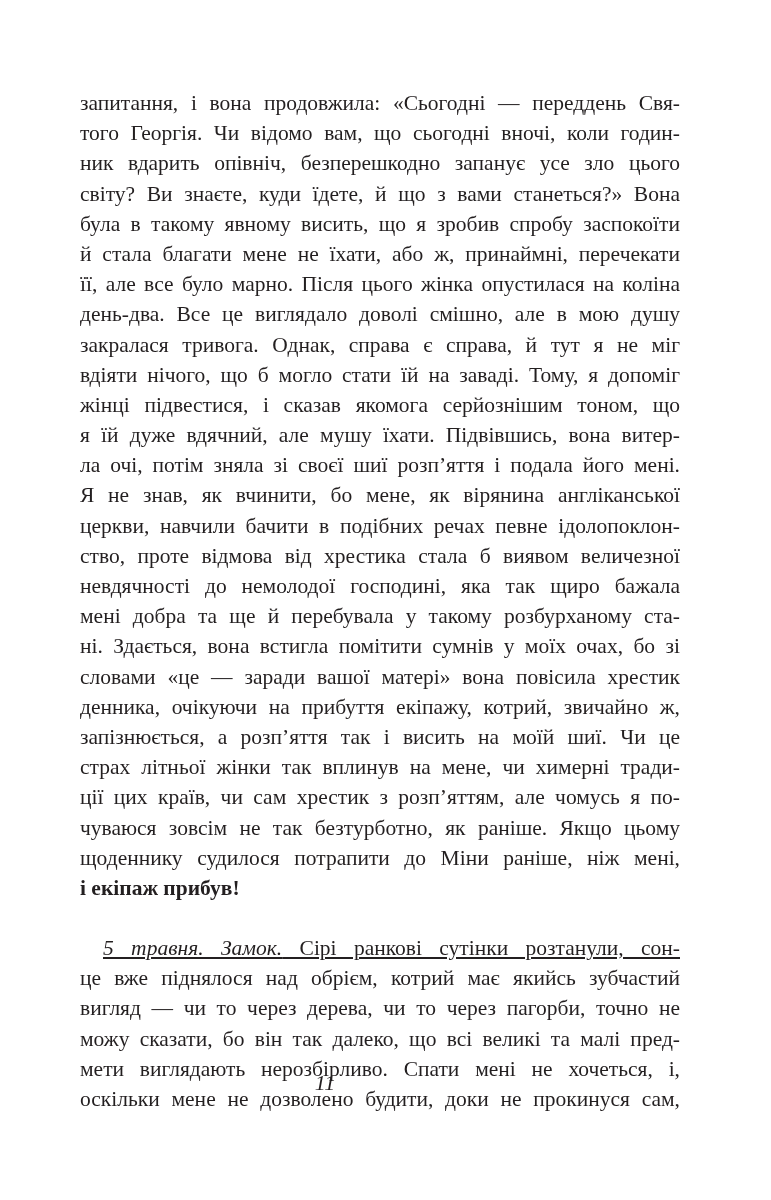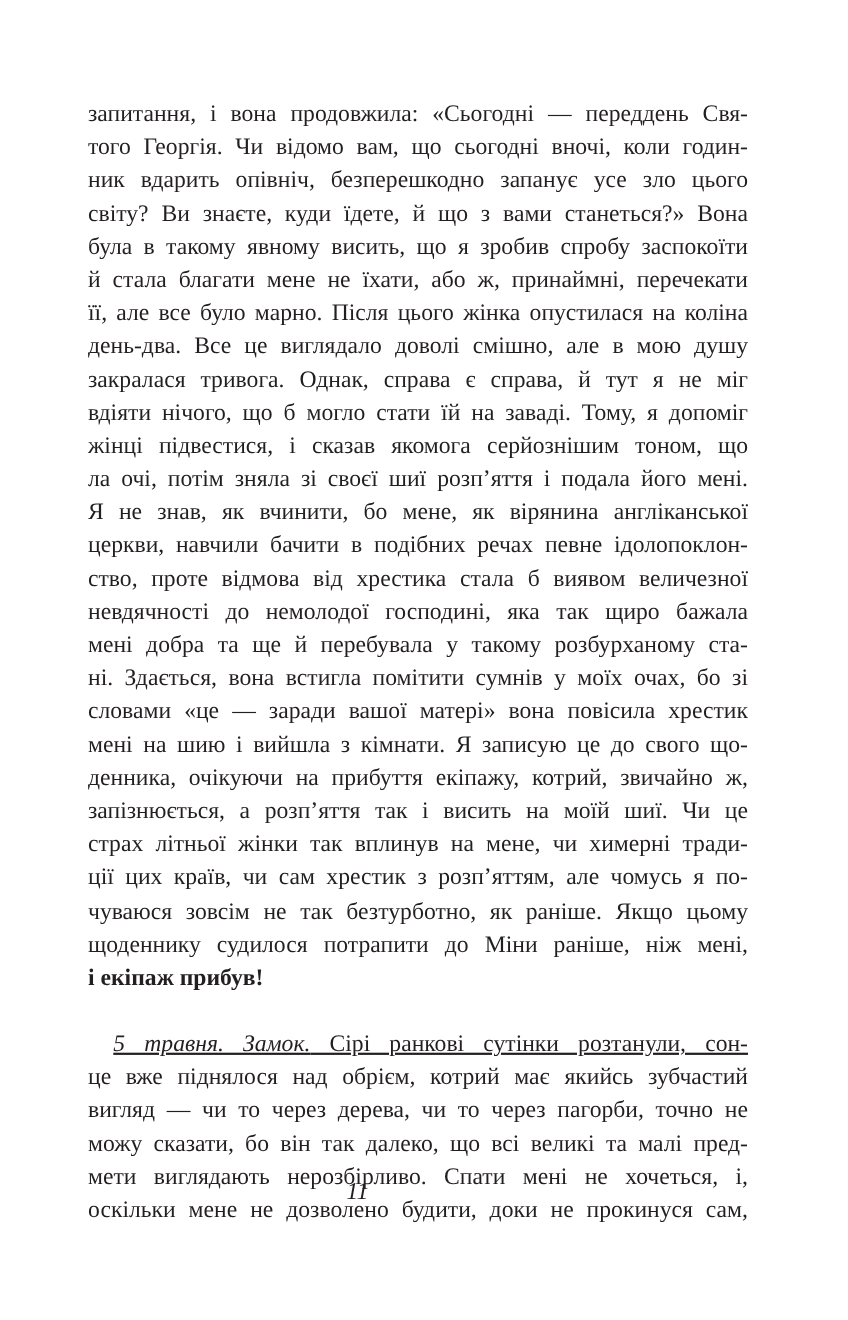--- a/index.html
+++ b/index.html
@@ -30,29 +30,29 @@
     <div class="line">того Георгія. Чи відомо вам, що сьогодні вночі, коли годин-</div>
     <div class="line">ник вдарить опівніч, безперешкодно запанує усе зло цього</div>
     <div class="line">світу? Ви знаєте, куди їдете, й що з вами станеться?» Вона</div>
     <div class="line">була в такому явному висить, що я зробив спробу заспокоїти</div>
     <div class="line">й стала благати мене не їхати, або ж, принаймні, перечекати</div>
     <div class="line">її, але все було марно. Після цього жінка опустилася на коліна</div>
     <div class="line">день-два. Все це виглядало доволі смішно, але в мою душу</div>
     <div class="line">закралася тривога. Однак, справа є справа, й тут я не міг</div>
     <div class="line">вдіяти нічого, що б могло стати їй на заваді. Тому, я допоміг</div>
     <div class="line">жінці підвестися, і сказав якомога серйознішим тоном, що</div>
+    <div class="line">я їй дуже вдячний, але мушу їхати. Підвівшись, вона витер-</div>
     <div class="line">ла очі, потім зняла зі своєї шиї розп’яття і подала його мені.</div>
     <div class="line">Я не знав, як вчинити, бо мене, як вірянина англіканської</div>
     <div class="line">церкви, навчили бачити в подібних речах певне ідолопоклон-</div>
     <div class="line">ство, проте відмова від хрестика стала б виявом величезної</div>
     <div class="line">невдячності до немолодої господині, яка так щиро бажала</div>
     <div class="line">мені добра та ще й перебувала у такому розбурханому ста-</div>
     <div class="line">ні. Здається, вона встигла помітити сумнів у моїх очах, бо зі</div>
     <div class="line">словами «це — заради вашої матері» вона повісила хрестик</div>
-    <div class="line">мені на шию і вийшла з кімнати. Я записую це до свого що-</div>
     <div class="line">денника, очікуючи на прибуття екіпажу, котрий, звичайно ж,</div>
     <div class="line">запізнюється, а розп’яття так і висить на моїй шиї. Чи це</div>
     <div class="line">страх літньої жінки так вплинув на мене, чи химерні тради-</div>
     <div class="line">ції цих країв, чи сам хрестик з розп’яттям, але чомусь я по-</div>
     <div class="line">чуваюся зовсім не так безтурботно, як раніше. Якщо цьому</div>
     <div class="line">щоденнику судилося потрапити до Міни раніше, ніж мені,</div>
     <div class="line last">і екіпаж прибув!</div>
   </div>
 
   <div class="gap"></div>

